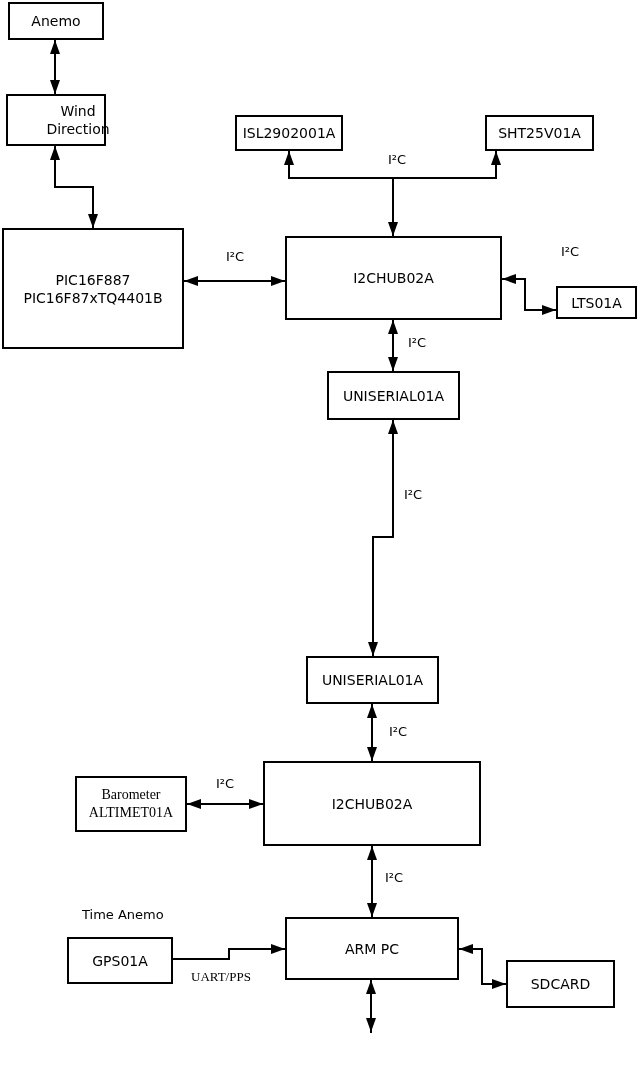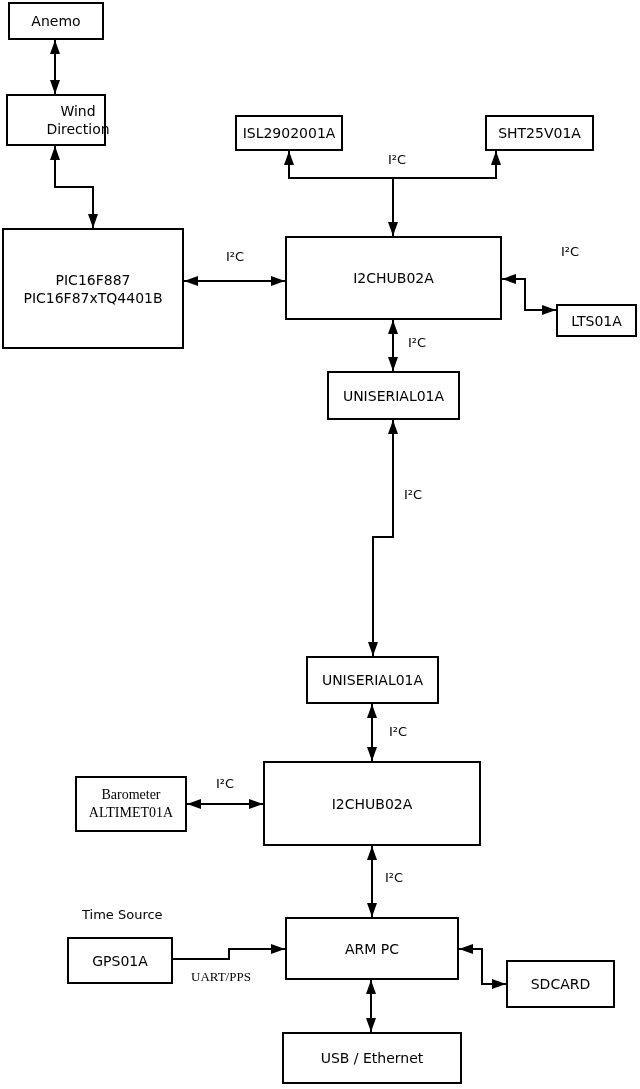--- a/index.html
+++ b/index.html
@@ -100,21 +100,21 @@
     </div>
     <div class="node" style="left: 235px; top: 115px; width: 108px; height: 36px;">
       <div class="node-line">ISL2902001A</div>
     </div>
     <div class="node" style="left: 441px; top: 115px; width: 109px; height: 36px; margin-left: 44px;">
       <div class="node-line">SHT25V01A</div>
     </div>
     <div class="node" style="left: 285px; top: 236px; width: 217px; height: 84px;">
       <div class="node-line">I2CHUB02A</div>
     </div>
-    <div class="node" style="left: 556px; top: 304px; width: 81px; height: 33px;">
+    <div class="node" style="left: 556px; top: 286px; width: 81px; height: 33px;">
       <div class="node-line">LTS01A</div>
     </div>
     <div class="node" style="left: 327px; top: 371px; width: 133px; height: 49px;">
       <div class="node-line">UNISERIAL01A</div>
     </div>
     <div class="node" style="left: 306px; top: 656px; width: 133px; height: 48px;">
       <div class="node-line">UNISERIAL01A</div>
     </div>
     <div class="node" style="left: 75px; top: 776px; width: 112px; height: 56px; font-family: Liberation Serif, serif;">
       <div class="node-line">Barometer</div>
@@ -125,26 +125,23 @@
     </div>
     <div class="node" style="left: 67px; top: 937px; width: 106px; height: 47px;">
       <div class="node-line">GPS01A</div>
     </div>
     <div class="node" style="left: 285px; top: 917px; width: 174px; height: 63px;">
       <div class="node-line">ARM PC</div>
     </div>
     <div class="node" style="left: 506px; top: 960px; width: 109px; height: 48px;">
       <div class="node-line">SDCARD</div>
     </div>
-    <div class="node" style="left: 282px; top: 1032px; width: 180px; height: 52px;">
-      <div class="node-line">USB / Ethernet</div>
-    </div>
     <div class="float-label" style="left: 388px; top: 153px;">I²C</div>
     <div class="float-label" style="left: 226px; top: 250px;">I²C</div>
     <div class="float-label" style="left: 561px; top: 245px;">I²C</div>
     <div class="float-label" style="left: 408px; top: 336px;">I²C</div>
     <div class="float-label" style="left: 404px; top: 488px;">I²C</div>
     <div class="float-label" style="left: 389px; top: 725px;">I²C</div>
     <div class="float-label" style="left: 216px; top: 777px;">I²C</div>
     <div class="float-label" style="left: 385px; top: 871px;">I²C</div>
     <div class="float-label" style="left: 191px; top: 970px; font-family: Liberation Serif, serif;">UART/PPS</div>
-    <div class="float-label" style="left: 82px; top: 908px;">Time Source</div>
+    <div class="float-label" style="left: 82px; top: 908px;">Time Anemo</div>
   </div>
 
 </body></html>

